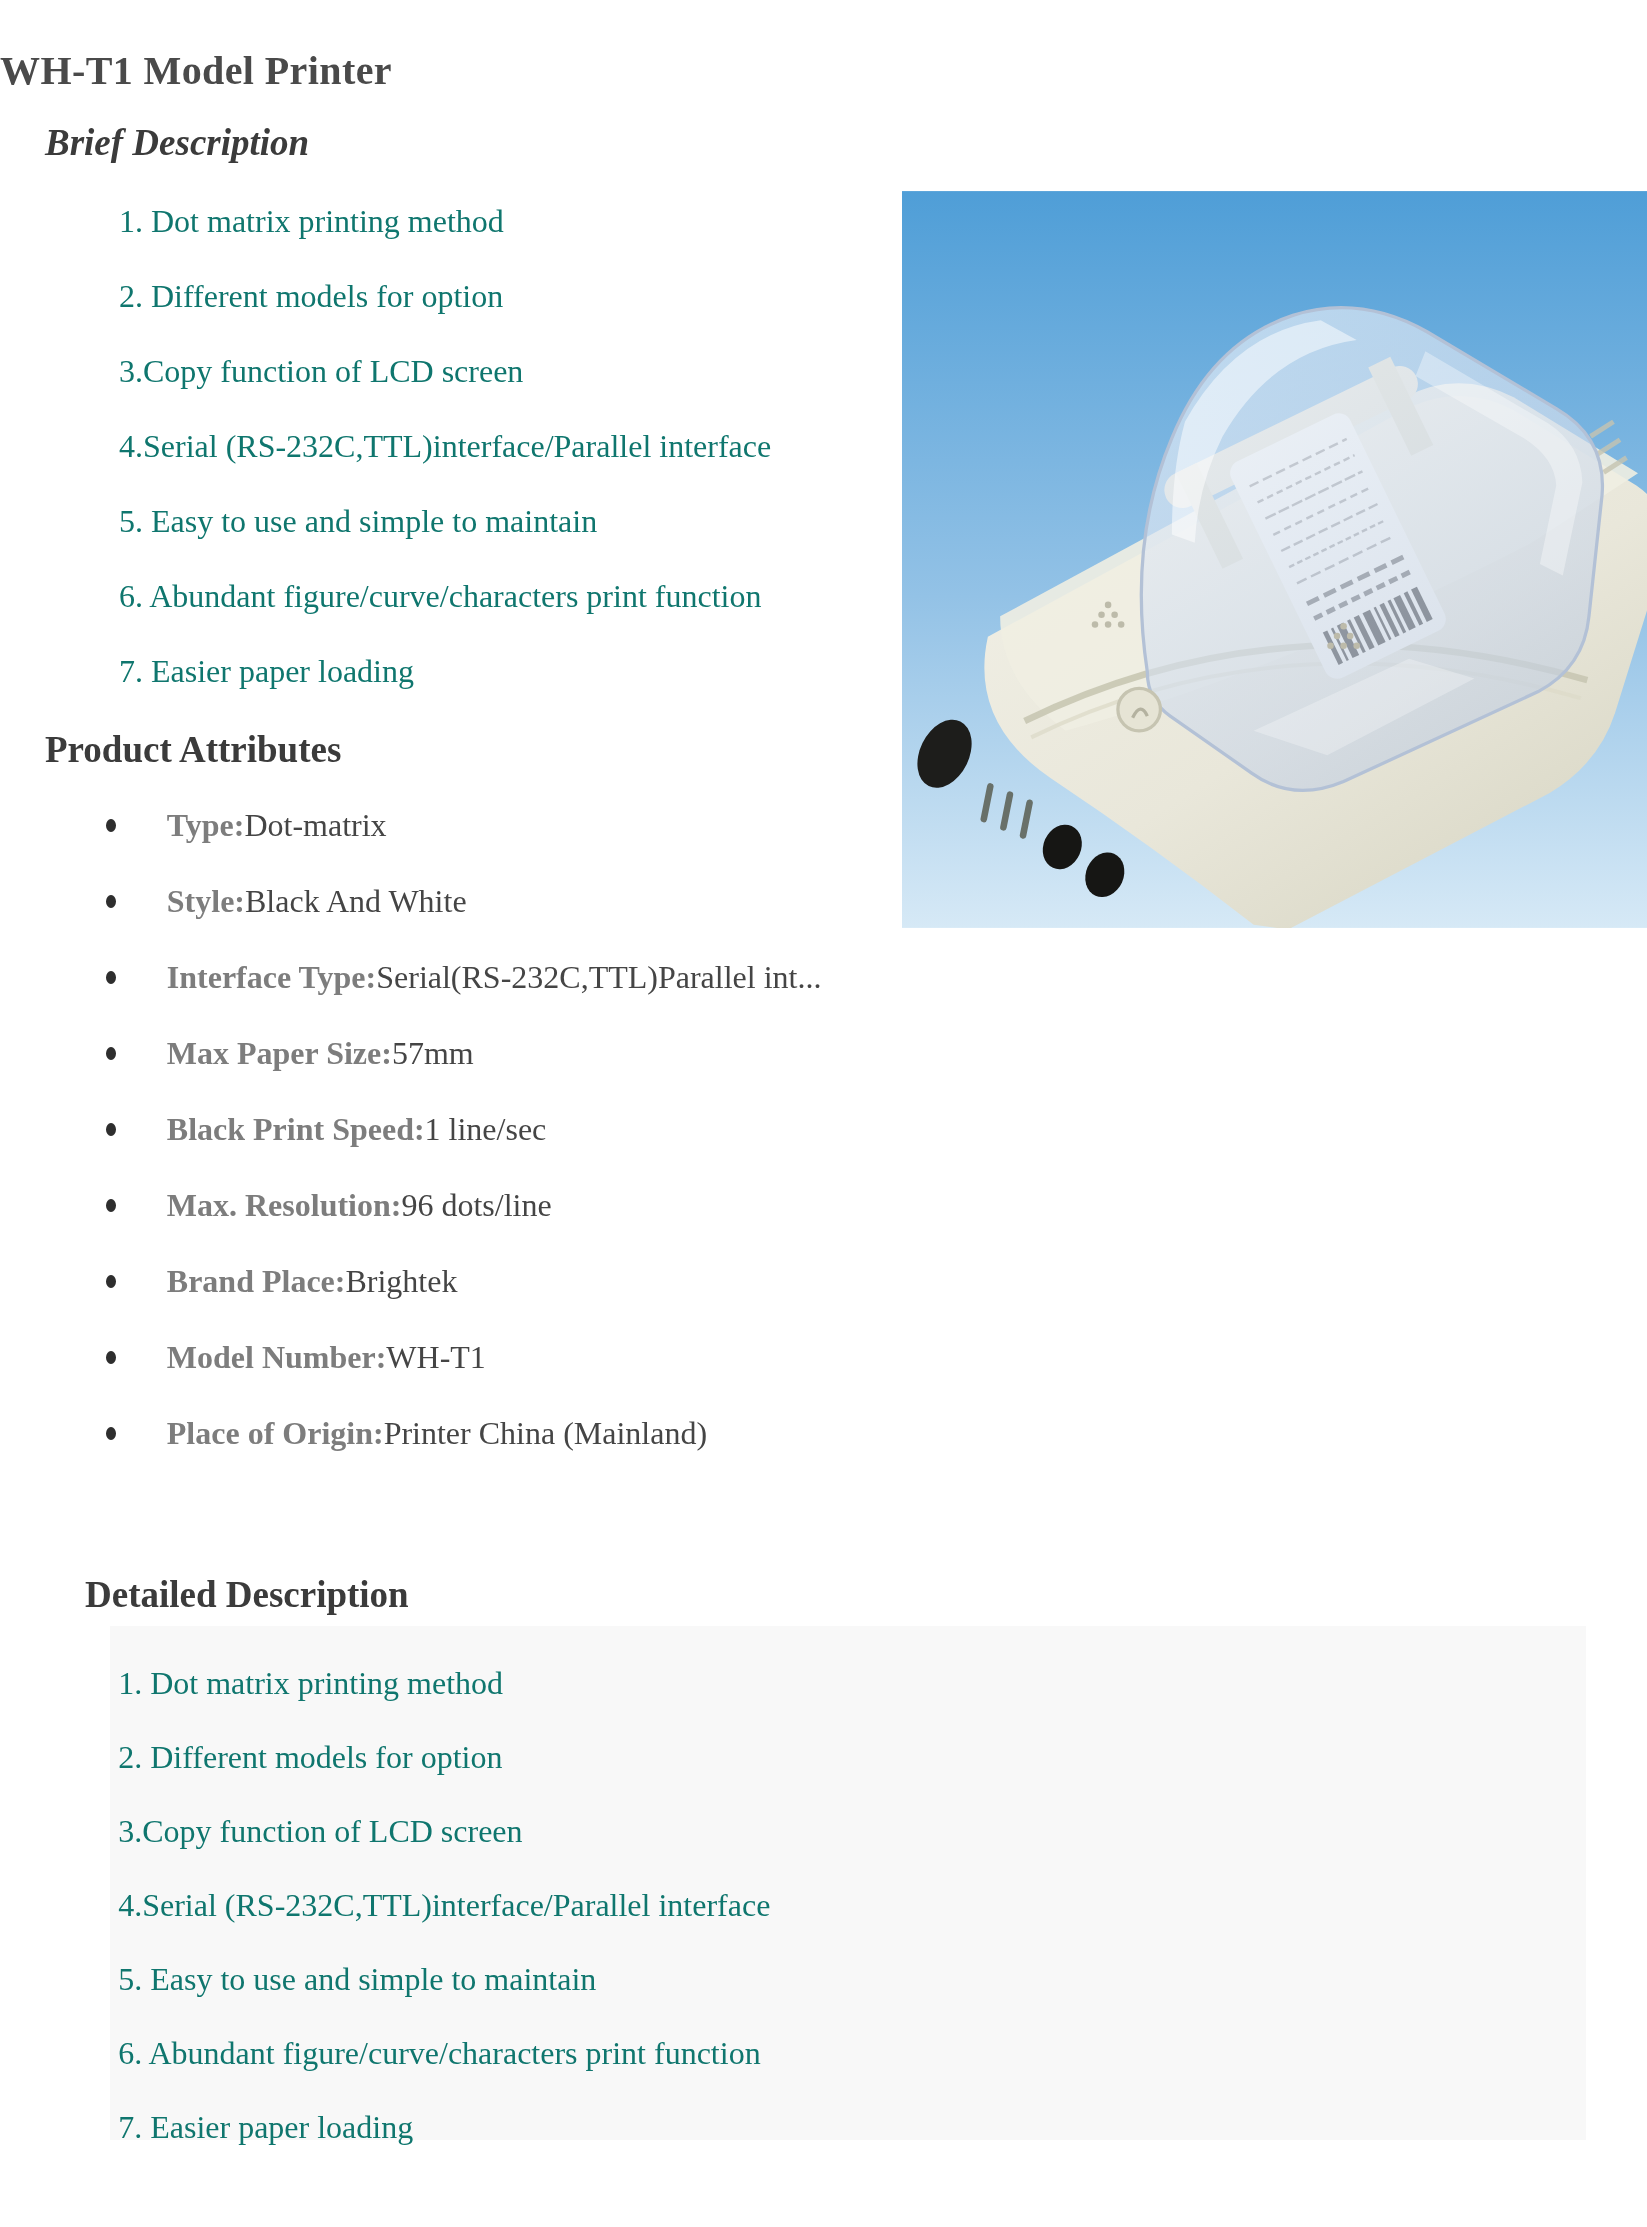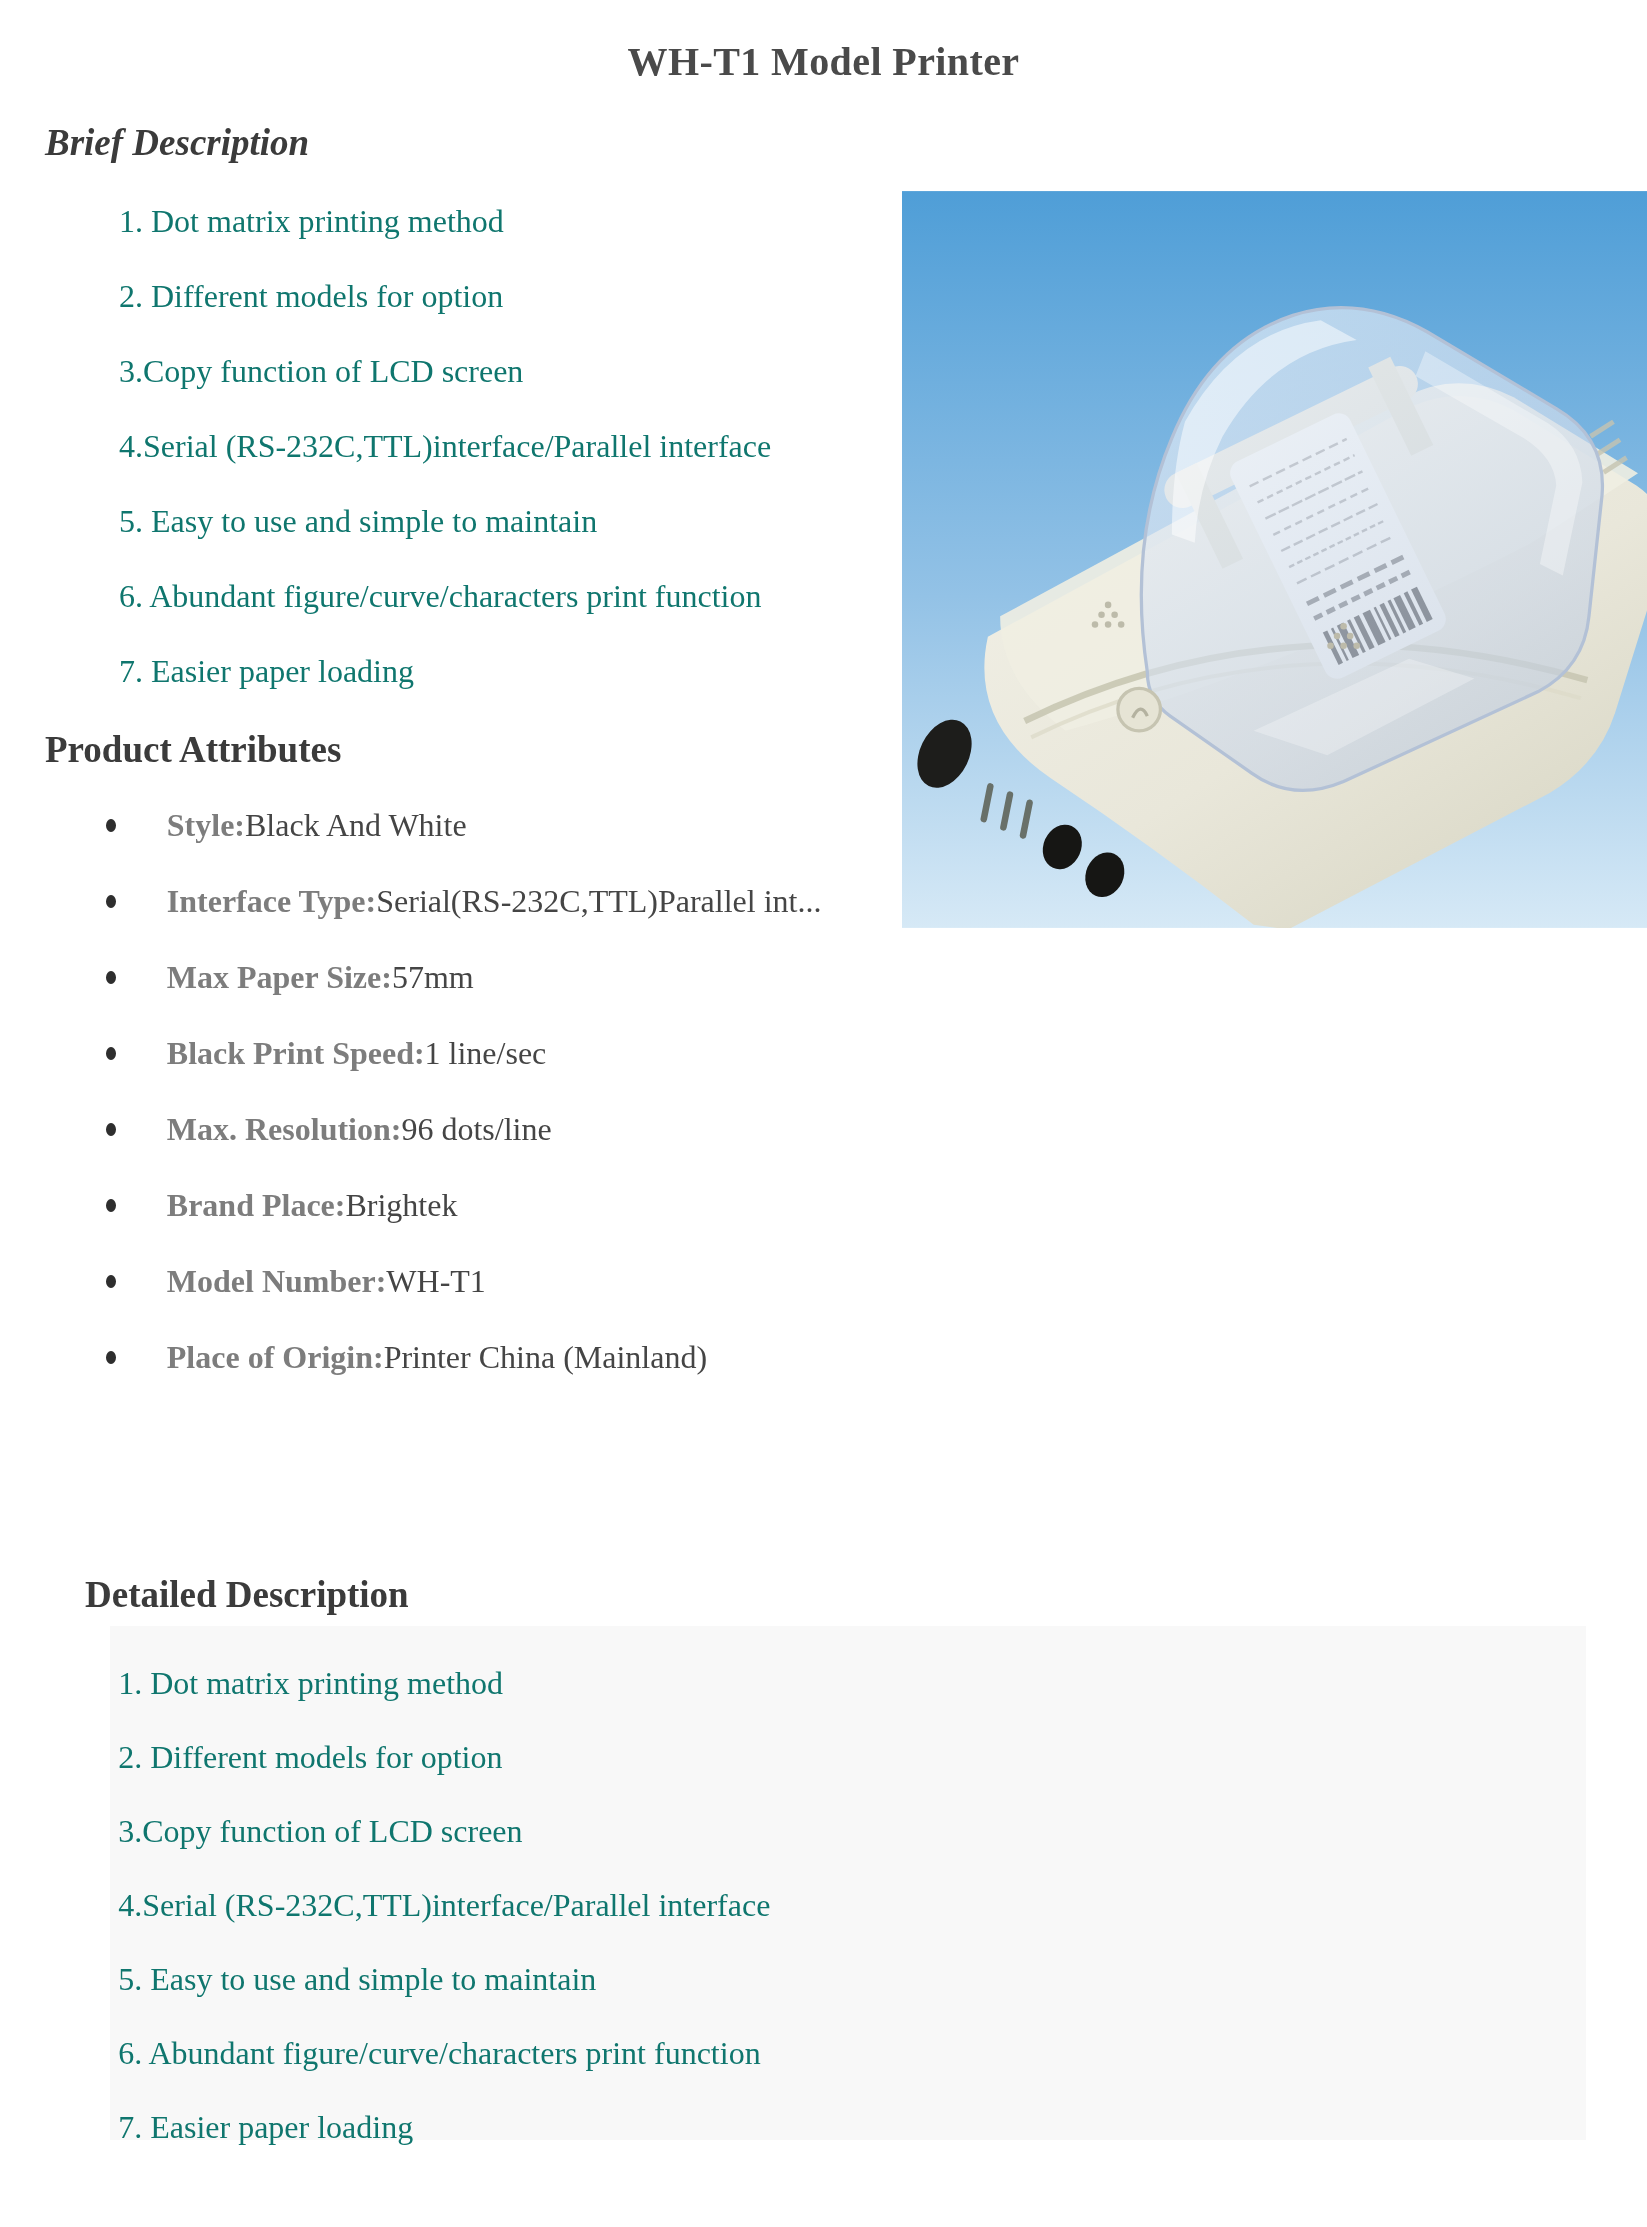--- a/index.html
+++ b/index.html
@@ -1,21 +1,21 @@
 <!DOCTYPE html>
 <html style="--box-bg: #f8f8f8;font-size:13px"><head>
 <meta charset="utf-8">
 <style>
   html,body{margin:0;padding:0;background:#ffffff;}
   .page{
     position:relative;width:1647px;height:2227px;background:#ffffff;
     font-family:"Liberation Serif", serif;color:#3f3f3f;overflow:hidden;
   }
   .doc-title{
-    position:absolute;left:0;top:38px;width:100%;text-align:center;
+    position:absolute;left:0;top:47px;width:100%;
     font-size:40px;font-weight:bold;color:#4a4a4a;letter-spacing:0.4px;
   }
   .section-heading{
     position:absolute;left:45px;font-size:37px;font-weight:bold;color:#3b3b3b;
   }
   #brief-heading{top:121px;font-style:italic;}
   #attributes-heading{top:728px;}
   #detailed-heading{top:1573px;margin-left:40px;}
   .num-list{position:absolute;left:119px;font-size:32px;color:#0f766e;}
   #brief-list{top:205px;}
@@ -163,20 +163,21 @@
         <circle cx="524" cy="556" r="4"></circle>
           <circle cx="540" cy="556" r="4"></circle>
           <circle cx="556" cy="556" r="4"></circle>
       </g>
     </svg>
   </div>
 
   <div class="section-heading" id="attributes-heading">Product Attributes</div>
 
   <div class="attr-list">
+    <div class="attr-row"><span class="bullet"></span><span class="attr-label">Type:</span><span class="attr-value">Dot-matrix</span></div>
     <div class="attr-row"><span class="bullet"></span><span class="attr-label">Style:</span><span class="attr-value">Black And White</span></div>
     <div class="attr-row"><span class="bullet"></span><span class="attr-label">Interface Type:</span><span class="attr-value">Serial(RS-232C,TTL)Parallel int...</span></div>
     <div class="attr-row"><span class="bullet"></span><span class="attr-label">Max Paper Size:</span><span class="attr-value">57mm</span></div>
     <div class="attr-row"><span class="bullet"></span><span class="attr-label">Black Print Speed:</span><span class="attr-value">1 line/sec</span></div>
     <div class="attr-row"><span class="bullet"></span><span class="attr-label">Max. Resolution:</span><span class="attr-value">96 dots/line</span></div>
     <div class="attr-row"><span class="bullet"></span><span class="attr-label">Brand Place:</span><span class="attr-value">Brightek</span></div>
     <div class="attr-row"><span class="bullet"></span><span class="attr-label">Model Number:</span><span class="attr-value">WH-T1</span></div>
     <div class="attr-row"><span class="bullet"></span><span class="attr-label">Place of Origin:</span><span class="attr-value">Printer China (Mainland)</span></div>
   </div>
 

